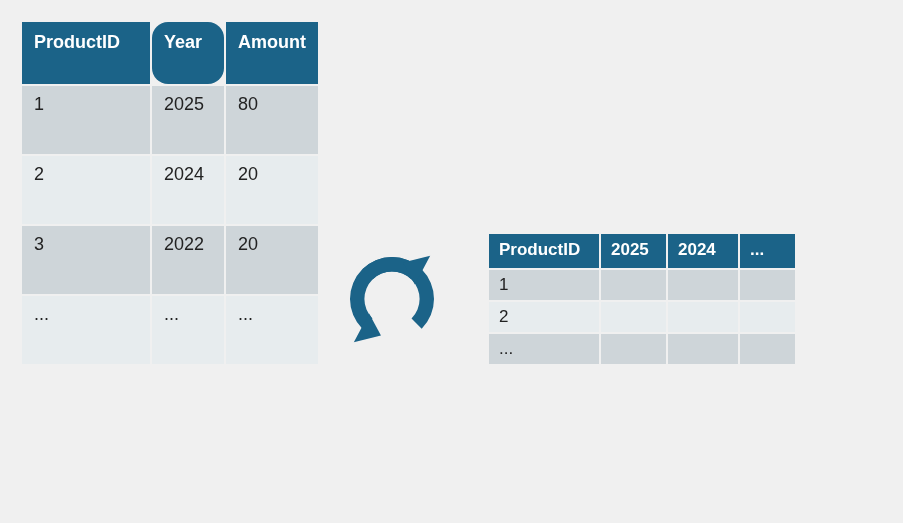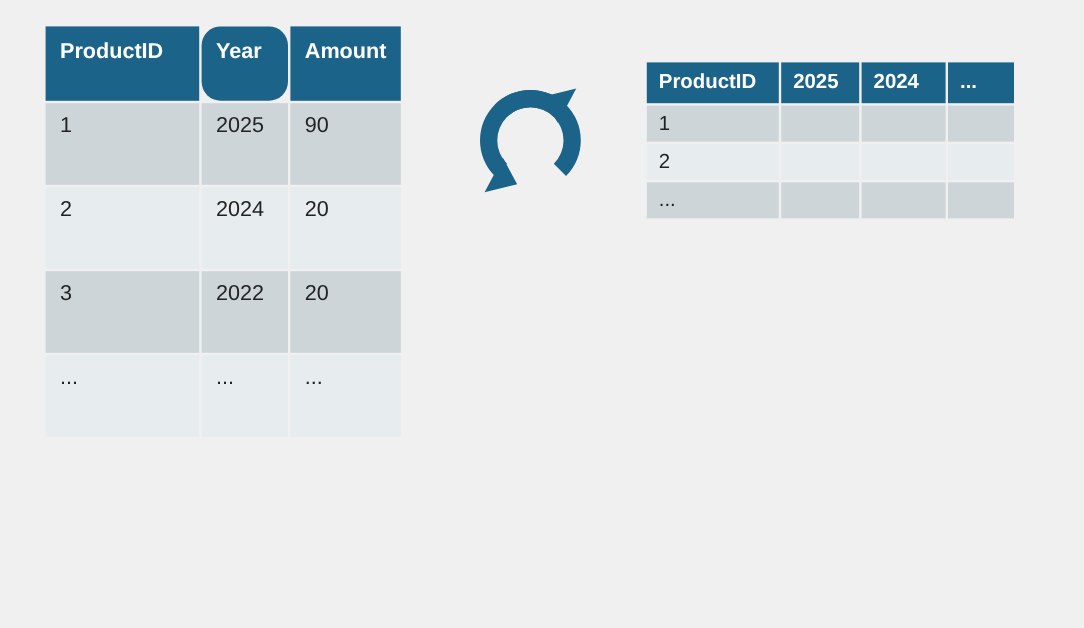--- a/index.html
+++ b/index.html
@@ -9,24 +9,23 @@
     }
     body {
       width: 903px;
       height: 523px;
       background: #f0f0f0;
       font-family: Arial, Helvetica, sans-serif;
       position: relative;
     }
     .container {
       display: flex;
-      align-items: flex-start;
+      align-items: flex-end;
       padding: 20px;
-      gap: 46px;
-      margin-left: 16px;
+      gap: 12px;
     }
     .left-table {
       margin-top: 0;
     }
     .right-section {
       display: flex;
       align-items: center;
       gap: 35px;
       margin-top: 30px;
     }
@@ -99,21 +98,21 @@
       <tr>
         <th class="col-pid">ProductID</th>
         <th class="col-year">Year</th>
         <th class="col-amount">Amount</th>
       </tr>
     </thead>
     <tbody>
       <tr class="odd">
         <td>1</td>
         <td>2025</td>
-        <td>90</td>
+        <td>80</td>
       </tr>
       <tr class="even">
         <td>2</td>
         <td>2024</td>
         <td>20</td>
       </tr>
       <tr class="odd">
         <td>3</td>
         <td>2022</td>
         <td>20</td>

